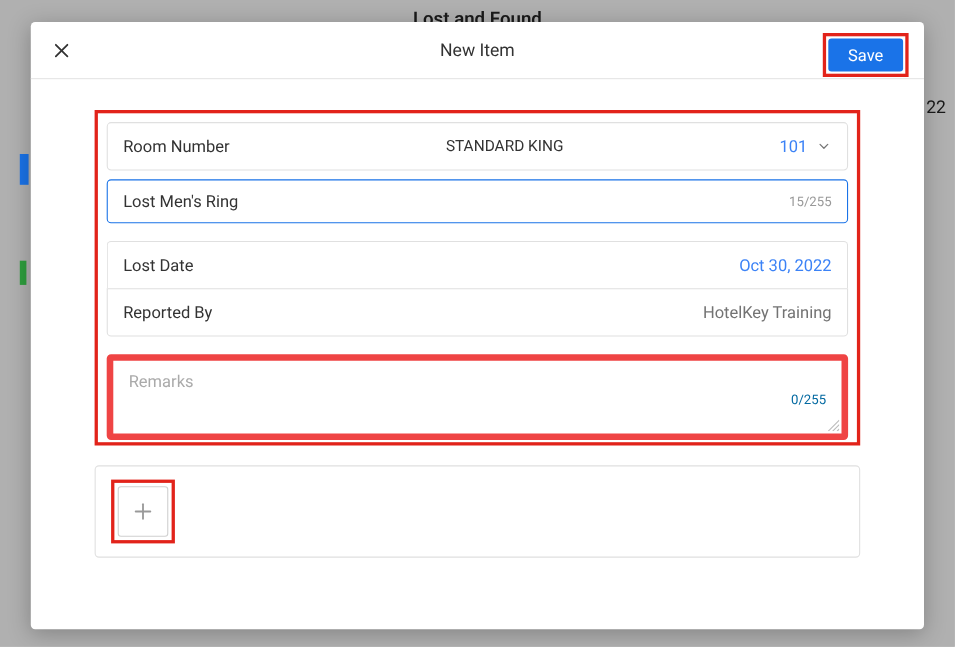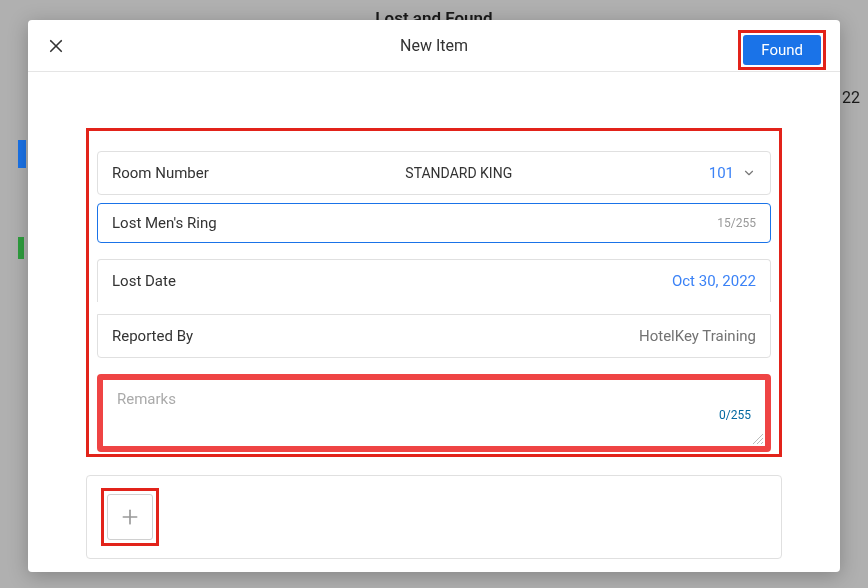--- a/index.html
+++ b/index.html
@@ -61,21 +61,20 @@
       position: absolute;
       top: 20px;
       left: 28px;
       right: 28px;
       bottom: 16px;
       background: #ffffff;
       border-radius: 4px;
       box-shadow: 0 4px 20px rgba(0,0,0,0.25);
       display: flex;
       flex-direction: column;
-      gap: 28px;
     }
     .modal-header {
       position: relative;
       height: 52px;
       border-bottom: 1px solid #e5e5e5;
       display: flex;
       align-items: center;
       justify-content: center;
     }
     .close-btn {
@@ -128,21 +127,20 @@
 
     .form-row {
       display: flex;
       align-items: center;
       justify-content: space-between;
       border: 1px solid #e0e0e0;
       border-radius: 4px;
       padding: 12px 14px;
       margin-bottom: 8px;
       background: #fff;
-      margin-top: 12px;
     }
     .form-row.no-bottom-margin {
       margin-bottom: 0;
       border-bottom: none;
       border-radius: 4px 4px 0 0;
     }
     .form-row.stack-bottom {
       border-radius: 0 0 4px 4px;
     }
     .form-label {
@@ -267,21 +265,21 @@
 <div class="modal">
   <div class="modal-header">
     <div class="close-btn">
       <svg viewBox="0 0 24 24">
         <line x1="5" y1="5" x2="19" y2="19" stroke="#333" stroke-width="2.2" stroke-linecap="round"></line>
         <line x1="19" y1="5" x2="5" y2="19" stroke="#333" stroke-width="2.2" stroke-linecap="round"></line>
       </svg>
     </div>
     <div class="modal-title">New Item</div>
     <div class="save-btn-wrapper">
-      <button class="save-btn">Found</button>
+      <button class="save-btn">Save</button>
     </div>
   </div>
 
   <div class="modal-body">
 
     <div class="highlight-box">
 
       <div class="form-row">
         <span class="form-label">Room Number</span>
         <span class="form-middle">STANDARD KING</span>

